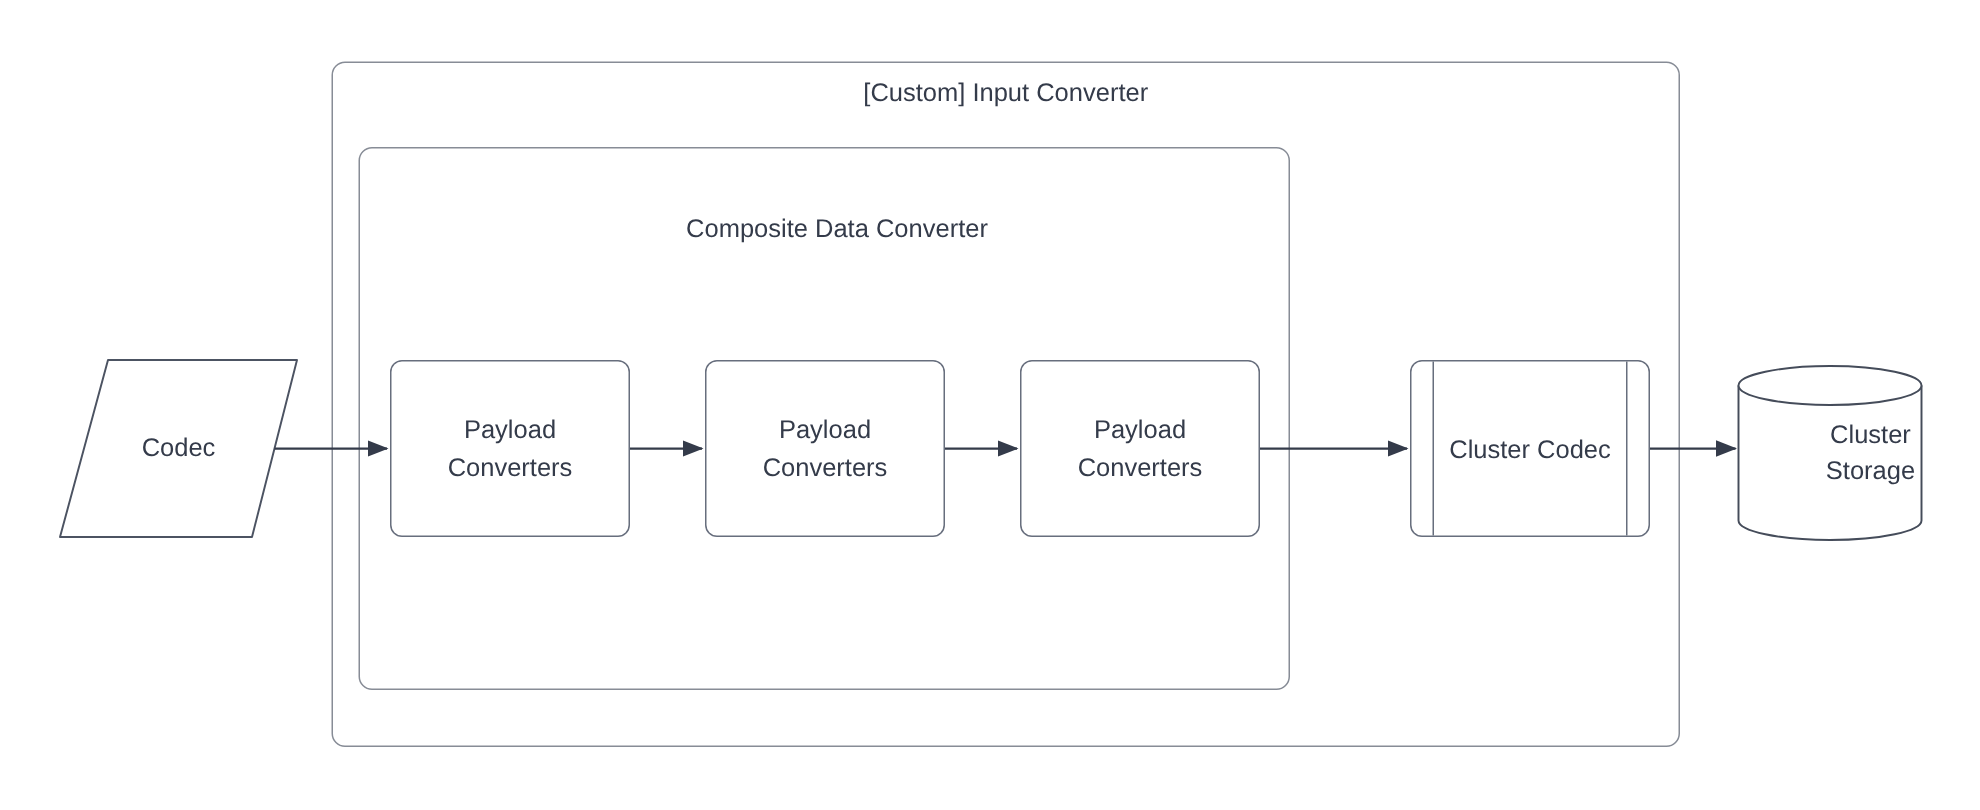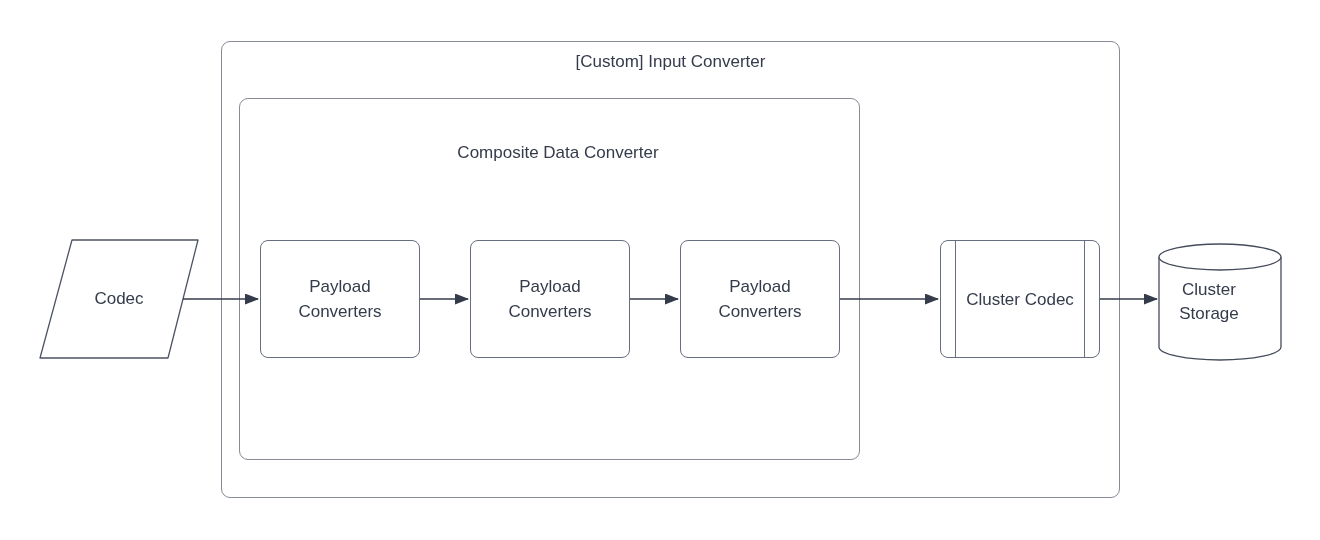--- a/index.html
+++ b/index.html
@@ -71,21 +71,21 @@
     border-right: 1px solid #676e7d;
     pointer-events: none;
   }
   .float-label {
     position: absolute;
     text-align: center;
     font-size: 17px;
     line-height: 24px;
   }
   .label-input { left: 59px; top: 287px; width: 120px; }
-  .label-storage { left: 1160px; top: 278px; width: 98px; }
+  .label-storage { left: 1198px; top: 278px; width: 98px; }
   .label-storage .node-label { display: inline-block; width: 90px; }
 </style>
 </head>
 <body>
 
 <div class="canvas">
 
   <div class="frame frame-outer"></div>
   <div class="frame frame-inner"></div>
 

